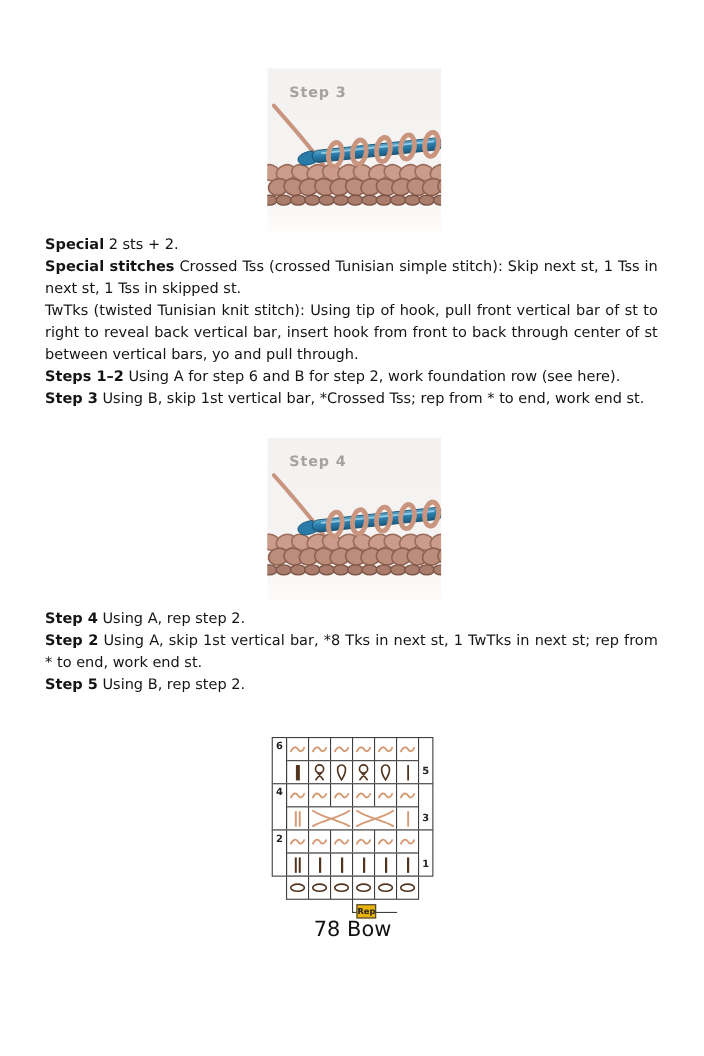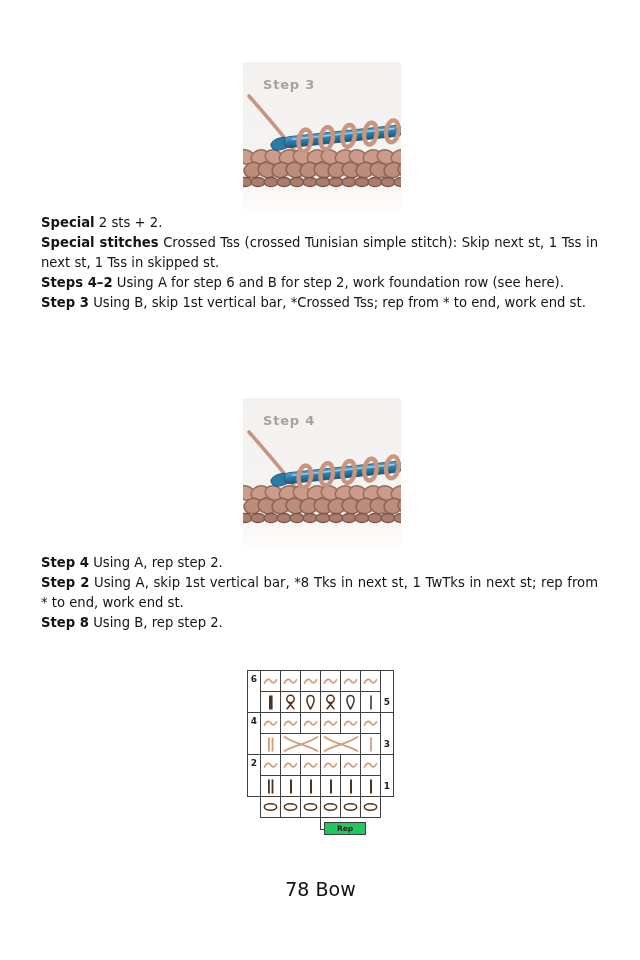--- a/index.html
+++ b/index.html
@@ -16,23 +16,23 @@
   .chart{position:absolute;left:247px;top:670px;width:147px;height:195px;}
   .chart-grid{position:absolute;left:0;top:0;width:147px;height:148px;}
   .cell{position:absolute;box-sizing:border-box;border:1px solid #3f3f3f;background:#fff;
         display:flex;align-items:center;justify-content:center;}
   .cell span{display:flex;align-items:center;justify-content:center;}
   .rowlabel{font-size:9px;font-weight:bold;color:#222;}
   .rowlabel.left{align-items:flex-start;padding-top:3px;}
   .rowlabel.right{align-items:flex-end;padding-bottom:5px;}
   .rep-bracket{position:absolute;left:73px;top:147px;width:41px;height:13px;box-sizing:border-box;
                border-left:1px solid #3f3f3f;border-bottom:1px solid #3f3f3f;}
-  .rep-box{position:absolute;left:3px;top:5px;background:#22c55e;border:1px solid #3f3f3f;
-           font-size:7.5px;font-weight:bold;line-height:9px;padding:1px 12px;color:#222;}
-  .caption{position:absolute;top:164px;width:100%;text-align:center;font-size:19px;color:#111;margin-top:44px;}
+  .rep-box{position:absolute;left:3px;top:5px;background:#eab308;border:1px solid #3f3f3f;
+           font-size:7.5px;font-weight:bold;line-height:9px;padding:1px 0;color:#222;}
+  .caption{position:absolute;top:164px;width:100%;text-align:center;font-size:19px;color:#111;}
 </style>
 </head>
 <body>
 
 <div class="page">
 
   <figure class="photo" style="top:62px">
     <div class="photo-art"><svg width="158" height="148" viewBox="0 0 158 148">
   <defs>
     <linearGradient id="pg" x1="0" y1="0" x2="0" y2="1">
@@ -95,21 +95,22 @@
             <ellipse cx="128" cy="74.5" rx="6.2" ry="11" fill="none" stroke="#c9957f" stroke-width="4.4" transform="rotate(14 128 74.5)"></ellipse>
             <ellipse cx="150" cy="74.5" rx="6.2" ry="11" fill="none" stroke="#c9957f" stroke-width="4.4" transform="rotate(14 150 74.5)"></ellipse>
   </g>
 </svg></div>
     <div class="photo-label">Step 3</div>
   </figure>
 
   <div class="textblock" style="top:213px" id="block1">
       <p><b>Special</b><span> 2 sts + 2.</span></p>
       <p><b>Special stitches</b><span> Crossed Tss (crossed Tunisian simple stitch): Skip next st, 1 Tss in next st, 1 Tss in skipped st.</span></p>
-      <p><b>Steps 4–2</b><span> Using A for step 6 and B for step 2, work foundation row (see here).</span></p>
+      <p><span>TwTks (twisted Tunisian knit stitch): Using tip of hook, pull front vertical bar of st to right to reveal back vertical bar, insert hook from front to back through center of st between vertical bars, yo and pull through.</span></p>
+      <p><b>Steps 1–2</b><span> Using A for step 6 and B for step 2, work foundation row (see here).</span></p>
       <p><b>Step 3</b><span> Using B, skip 1st vertical bar, *Crossed Tss; rep from * to end, work end st.</span></p>
     </div>
 
   <figure class="photo" style="top:398px">
     <div class="photo-art"><svg width="158" height="148" viewBox="0 0 158 148">
   <defs>
     <linearGradient id="pg" x1="0" y1="0" x2="0" y2="1">
       <stop offset="0" stop-color="#f4f2f0"></stop>
               <stop offset="0.72" stop-color="#f6f4f2"></stop>
               <stop offset="1" stop-color="#fdfcfb"></stop>
@@ -169,21 +170,21 @@
             <ellipse cx="128" cy="74.5" rx="6.2" ry="11" fill="none" stroke="#c9957f" stroke-width="4.4" transform="rotate(14 128 74.5)"></ellipse>
             <ellipse cx="150" cy="74.5" rx="6.2" ry="11" fill="none" stroke="#c9957f" stroke-width="4.4" transform="rotate(14 150 74.5)"></ellipse>
   </g>
 </svg></div>
     <div class="photo-label">Step 4</div>
   </figure>
 
   <div class="textblock" style="top:553px" id="block2">
       <p><b>Step 4</b><span> Using A, rep step 2.</span></p>
       <p><b>Step 2</b><span> Using A, skip 1st vertical bar, *8 Tks in next st, 1 TwTks in next st; rep from * to end, work end st.</span></p>
-      <p><b>Step 8</b><span> Using B, rep step 2.</span></p>
+      <p><b>Step 5</b><span> Using B, rep step 2.</span></p>
     </div>
 
   <div class="chart">
     <div class="chart-grid" id="chart-grid" style="width: 147px;">
         <div class="cell" style="left: 13px; top: 0px; width: 21px; height: 22px;">
           <span>
             <svg width="15" height="9" viewBox="0 0 15 9">
               <path d="M1.5 6 C3.5 1.5 6.5 1.5 8 4.2 C9.5 6.9 12 6.5 13.5 2.8" fill="none" stroke="#d69a74" stroke-width="1.7" stroke-linecap="round"></path>
             </svg>
           </span>

